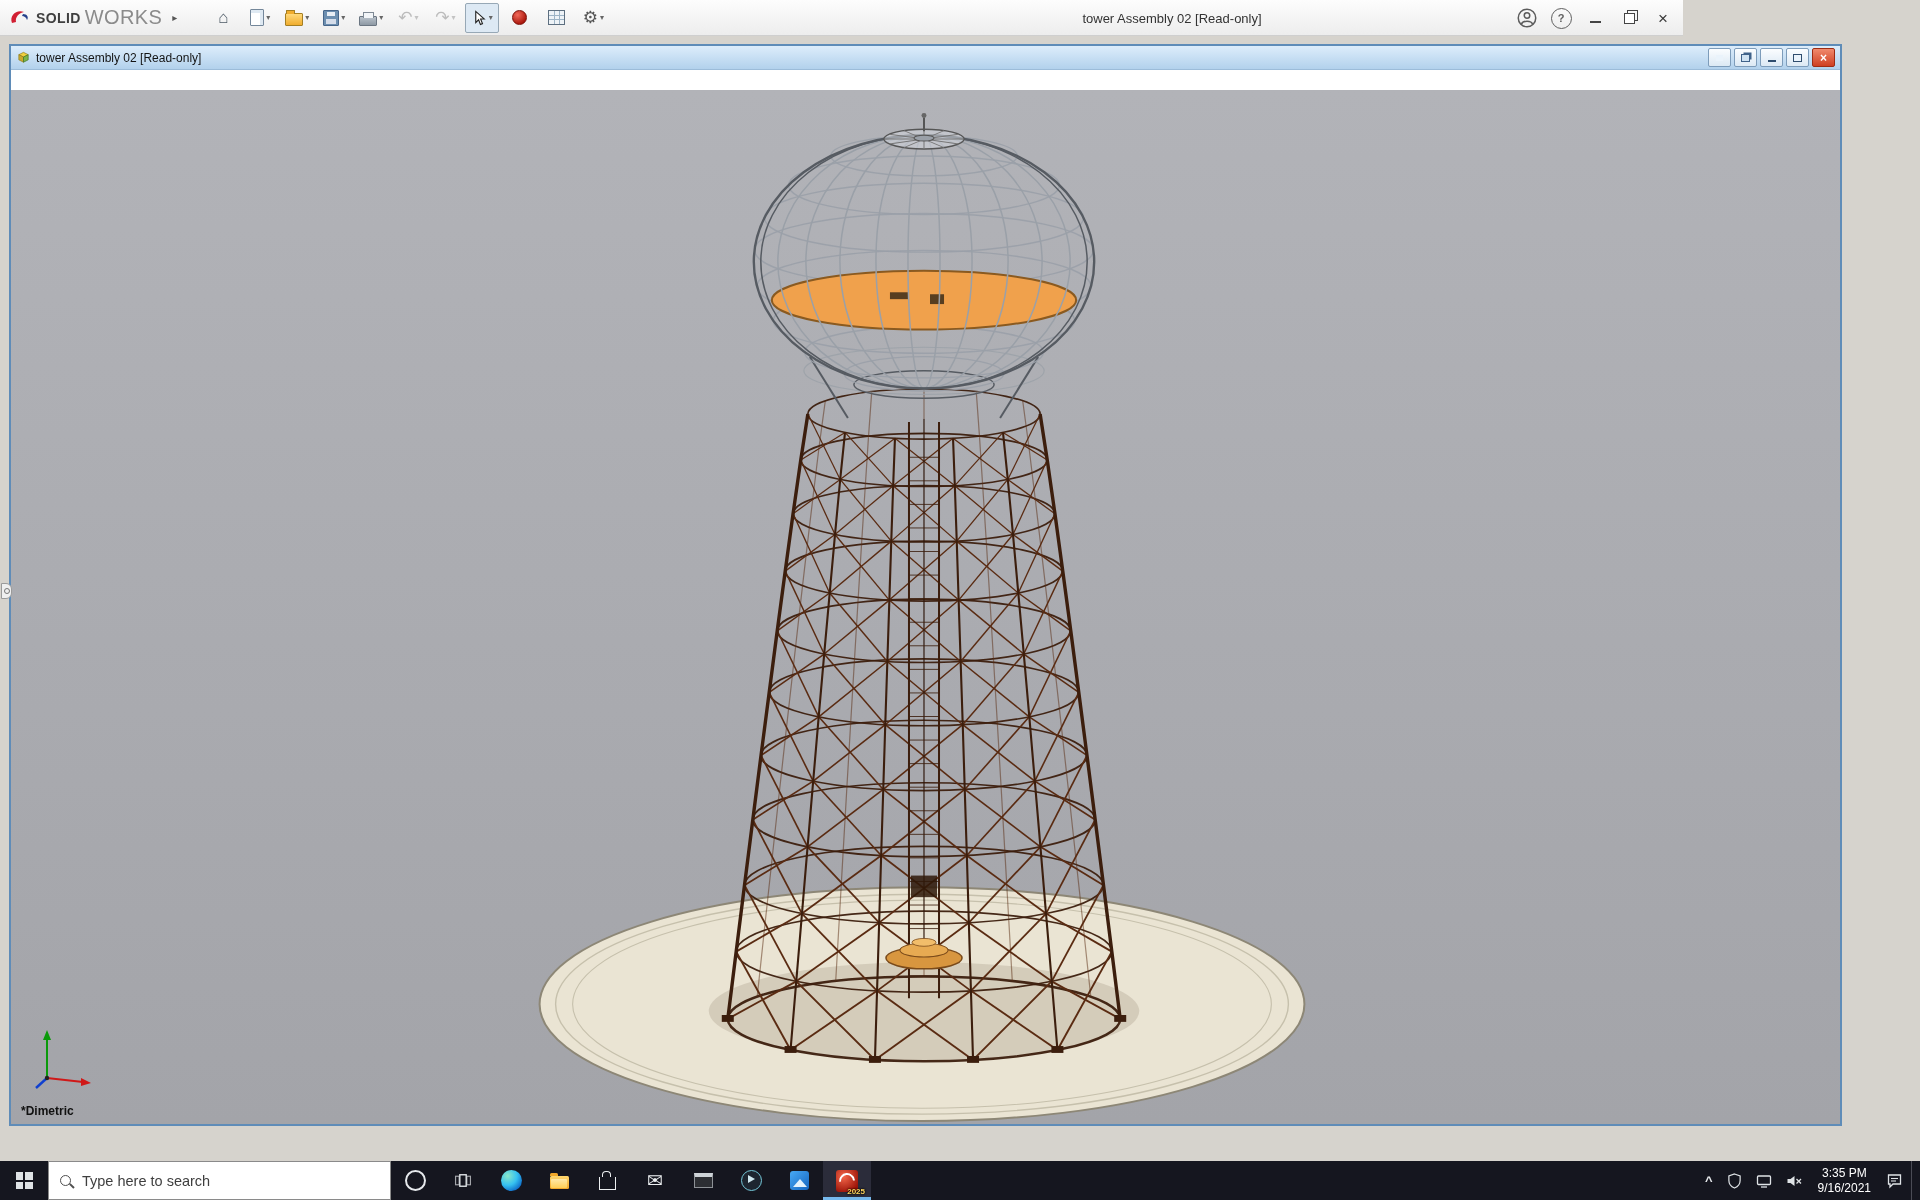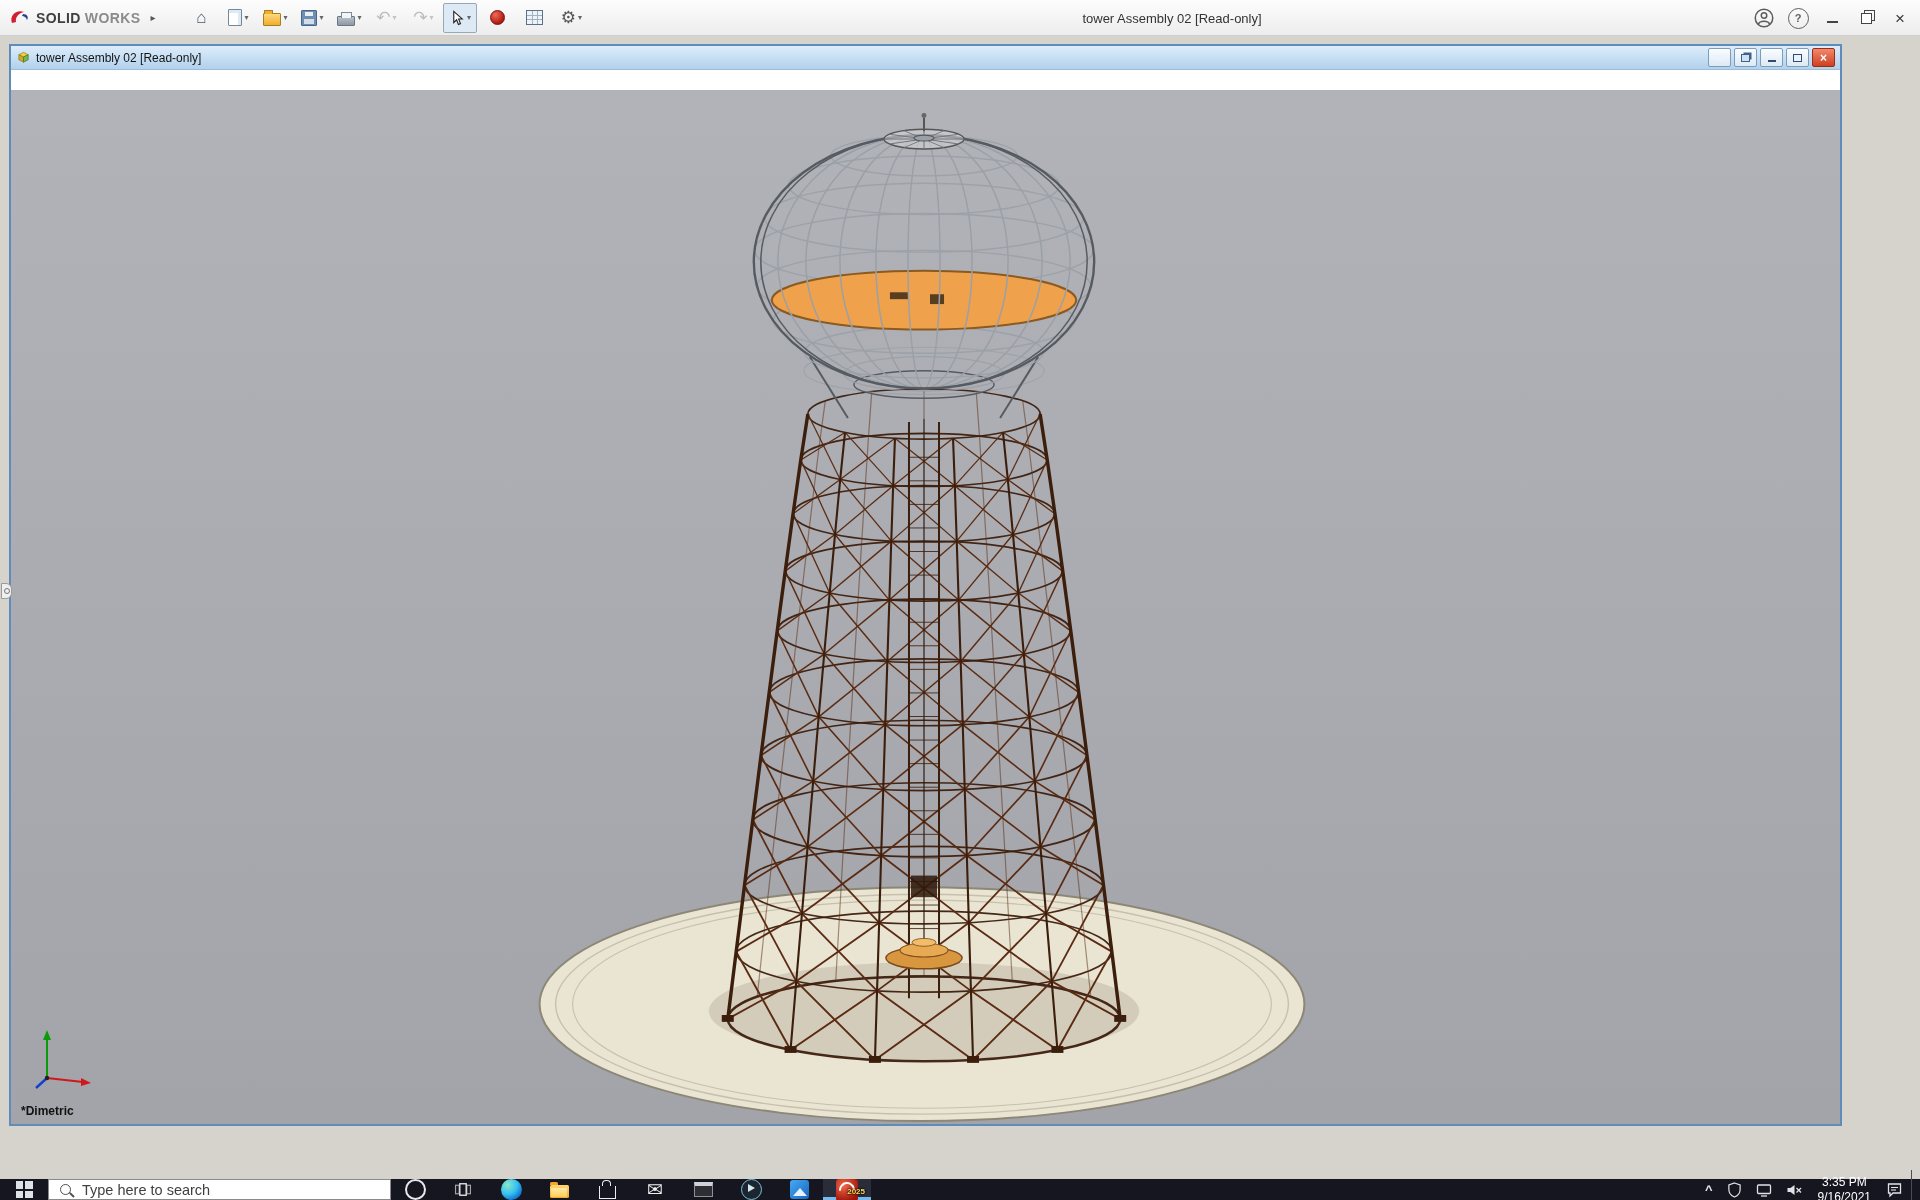--- a/index.html
+++ b/index.html
@@ -4,29 +4,29 @@
 <style>
   html,body{margin:0;padding:0;}
   body{
     width:1920px;height:1200px;overflow:hidden;position:relative;
     font-family:"Liberation Sans", sans-serif;
     background:var(--client-bg,#d6d3cd);
     -webkit-font-smoothing:antialiased;
   }
   
   .app-toolbar{
-    position:absolute;left:0;top:0;width:1920px;height:36px;
+    position:absolute;left:0;top:0;width:1683px;height:36px;
     background:linear-gradient(#fdfdfd,#ededed);
     border-bottom:1px solid #cfcfcf;
     display:flex;align-items:center;padding:0 8px;box-sizing:border-box;gap:3px;
     z-index:30;
   }
   .brand{display:flex;align-items:center;gap:4px;margin-right:26px;}
   .brand-solid{font-weight:700;color:#3f3f3f;font-size:14px;letter-spacing:.4px;}
-  .brand-works{font-weight:700;color:#8b8b8b;font-size:14px;letter-spacing:.4px;}
+  .brand-works{font-weight:400;color:#8b8b8b;font-size:20px;letter-spacing:.4px;}
   .brand-expand{color:#555;font-size:10px;margin-left:6px;cursor:pointer;}
   .tool{
     height:28px;min-width:26px;display:flex;align-items:center;justify-content:center;
     padding:0 3px;border:1px solid transparent;border-radius:2px;gap:2px;cursor:pointer;
   }
   .tool.pressed{border-color:#97a8b6;background:#dde9f4;}
   .tool .uni{font-size:17px;color:#4d5a66;line-height:1;}
   .tool .uni.gray{color:#bcbcbc;}
   .dd{font-size:8px;color:#666;line-height:1;}
   .dd.gray{color:#c3c3c3;}
@@ -91,21 +91,21 @@
 
   
   .panel-handle{
     position:absolute;left:1px;top:583px;width:9px;height:14px;background:#efefef;
     border:1px solid #9a9a9a;border-radius:0 6px 6px 0;z-index:20;cursor:pointer;
   }
   .panel-handle::after{content:"";position:absolute;left:2px;top:4px;width:4px;height:4px;border:1px solid #777;border-radius:50%;}
 
   
   .taskbar{
-    position:absolute;left:0;bottom:0;width:1920px;height:21px;
+    position:absolute;left:0;bottom:0;width:1920px;height:39px;
     background:var(--taskbar-bg,#15161f);display:flex;align-items:stretch;z-index:40;color:#e8e8e8;
   }
   .tb-start{width:48px;display:flex;align-items:center;justify-content:center;cursor:pointer;}
   .winlogo{width:17px;height:17px;display:grid;grid-template-columns:1fr 1fr;grid-template-rows:1fr 1fr;gap:2px;}
   .winlogo span{background:#dfe3e6;}
   .tb-search{
     width:343px;background:#fff;border:1px solid #8a8a8a;box-sizing:border-box;
     display:flex;align-items:center;gap:9px;padding:0 11px;cursor:text;
   }
   .mag{width:9px;height:9px;border:1.6px solid #4f4f4f;border-radius:50%;position:relative;flex:none;}

